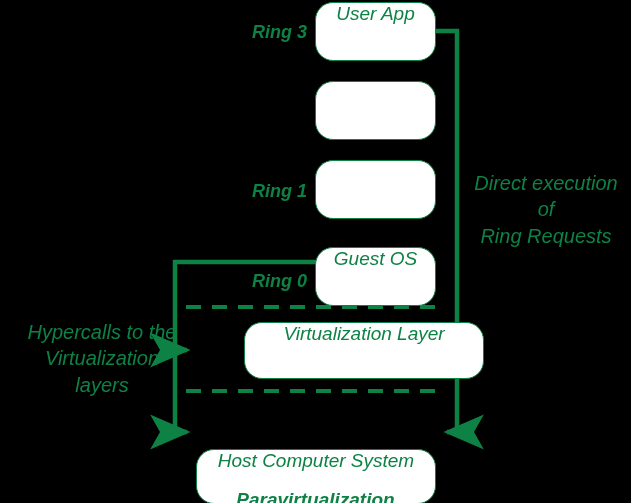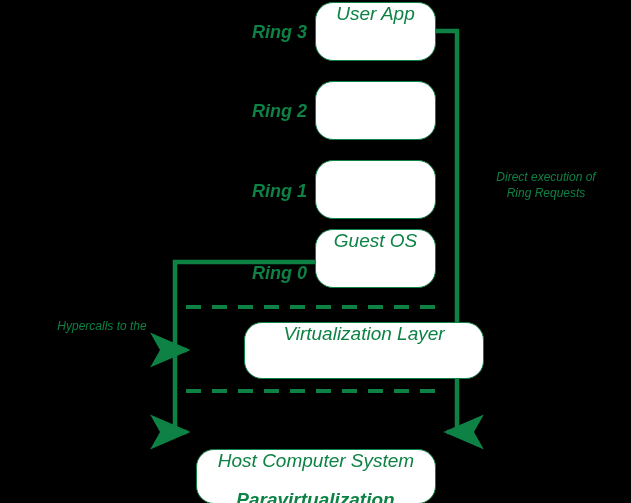--- a/index.html
+++ b/index.html
@@ -43,21 +43,21 @@
     display: flex;
     align-items: flex-start;
     justify-content: center;
     color: #0E8245;
     font-size: 19px;
     font-weight: normal;
   }
   .side-text {
     position: absolute;
     color: #0E8245;
-    font-size: 12px;
+    font-size: 20px;
     text-align: center;
     line-height: 1.32;
   }
   .caption {
     position: absolute;
     color: #0E8245;
     font-size: 19px;
     font-weight: bold;
     text-decoration: underline;
     text-align: center;
@@ -87,48 +87,48 @@
     <path d="M436,31 L457,31 L457,432 L447,432" fill="none" stroke="#0E8245" stroke-width="4.5" marker-end="url(#arrowLeft)"></path>
 
     <path d="M316,262 L175,262 L175,432" fill="none" stroke="#0E8245" stroke-width="4.5"></path>
 
     <path d="M175,350 L187,350" fill="none" stroke="#0E8245" stroke-width="4.5" marker-end="url(#arrowRight)"></path>
 
     <path d="M175,432 L187,432" fill="none" stroke="#0E8245" stroke-width="4.5" marker-end="url(#arrowRight)"></path>
   </svg>
 
   <div class="ring-label" style="left:187px; top:23px;">Ring 3</div>
-  <div class="ring-label" style="left:187px; top:102px;">Ring 2</div>
   <div class="ring-label" style="left:187px; top:182px;text-align:right;">Ring 1</div>
-  <div class="ring-label" style="left:187px; top:264px;">Ring 0</div>
+  <div class="ring-label" style="left:187px; top:272px;">Ring 0</div>
 
   <div class="box" style="left:315px; top:2px; width:121px; height:59px;">
     <span>User App</span>
   </div>
   <div class="box" style="left:315px; top:81px; width:121px; height:59px;">
     <span></span>
   </div>
   <div class="box" style="left:315px; top:160px; width:121px; height:59px;">
     <span></span>
   </div>
-  <div class="box" style="left:315px; top:229px; width:121px; height:59px;">
+  <div class="box" style="left:315px; top:247px; width:121px; height:59px;">
     <span>Guest OS</span>
   </div>
 
   <div class="box" style="left:196px; top:322px; width:240px; height:57px;margin-left:48px;">
     <span>Virtualization Layer</span>
   </div>
   <div class="box" style="left:196px; top:405px; width:240px; height:55px;margin-top:44px;">
     <span>Host Computer System</span>
   </div>
 
   <div class="side-text" style="left:466px; top:170px; width:160px;">
     <div>Direct execution of</div>
     <div>Ring Requests</div>
   </div>
 
   <div class="side-text" style="left:19px; top:319px; width:166px;">
     <div>Hypercalls to the</div>
+    <div>Virtualization layers</div>
   </div>
 
   <div class="caption" style="top:489px;">Paravirtualization</div>
 
 </div>
 
 </body></html>

